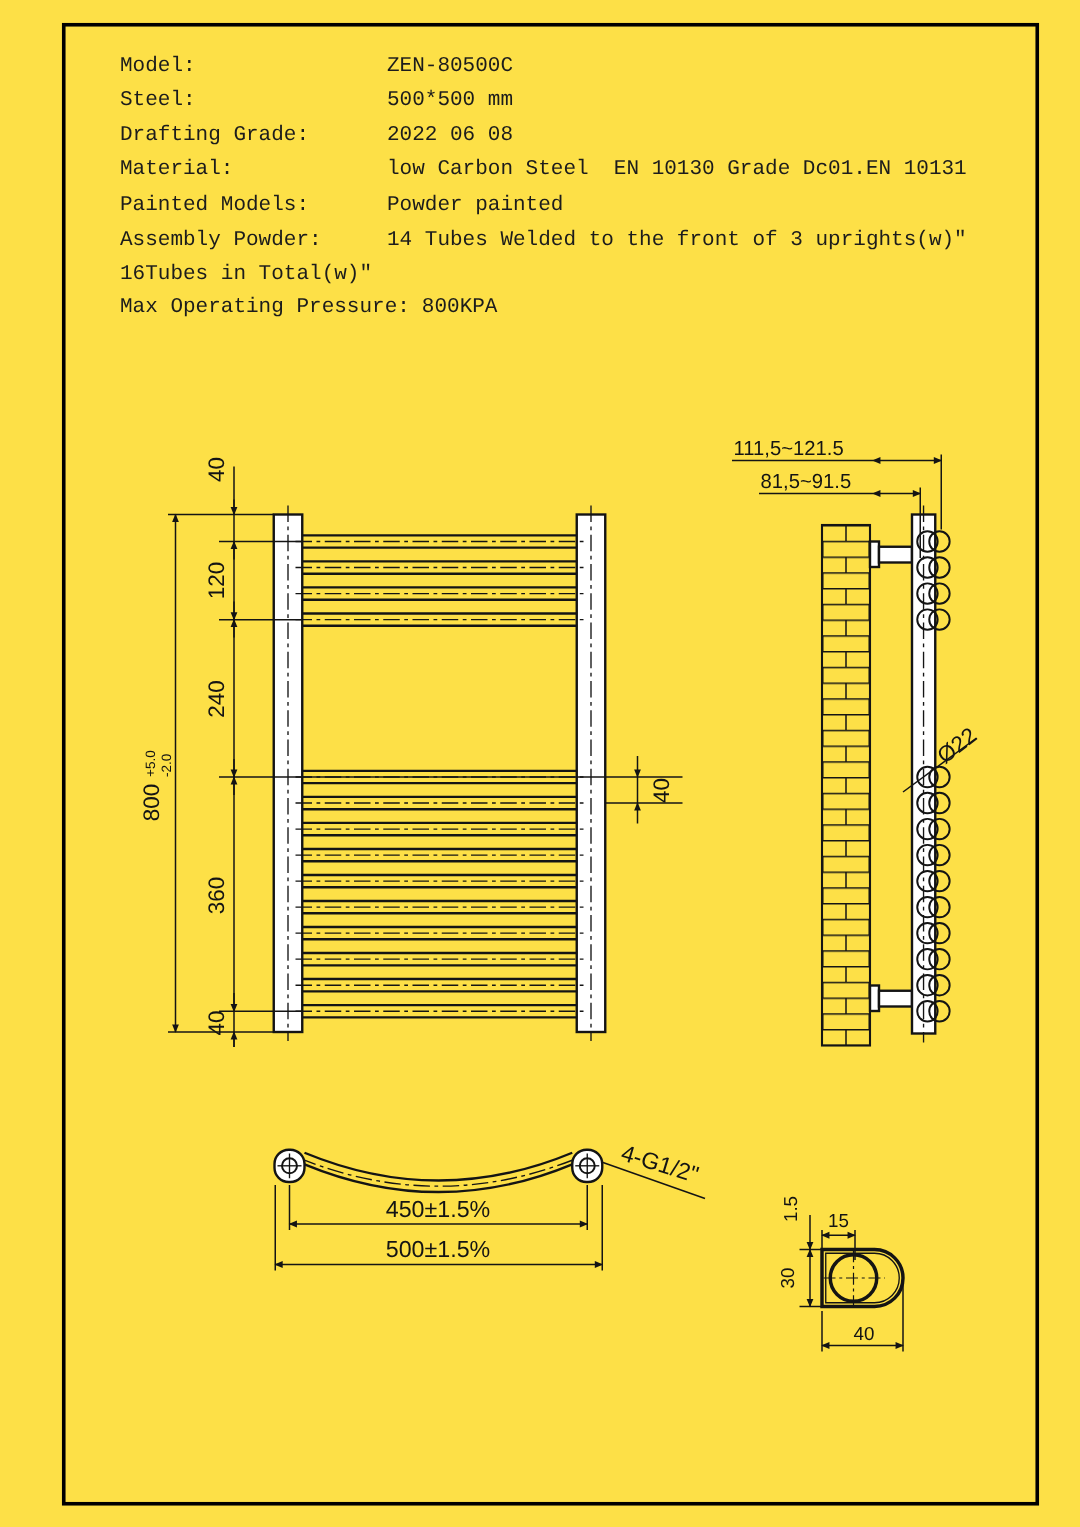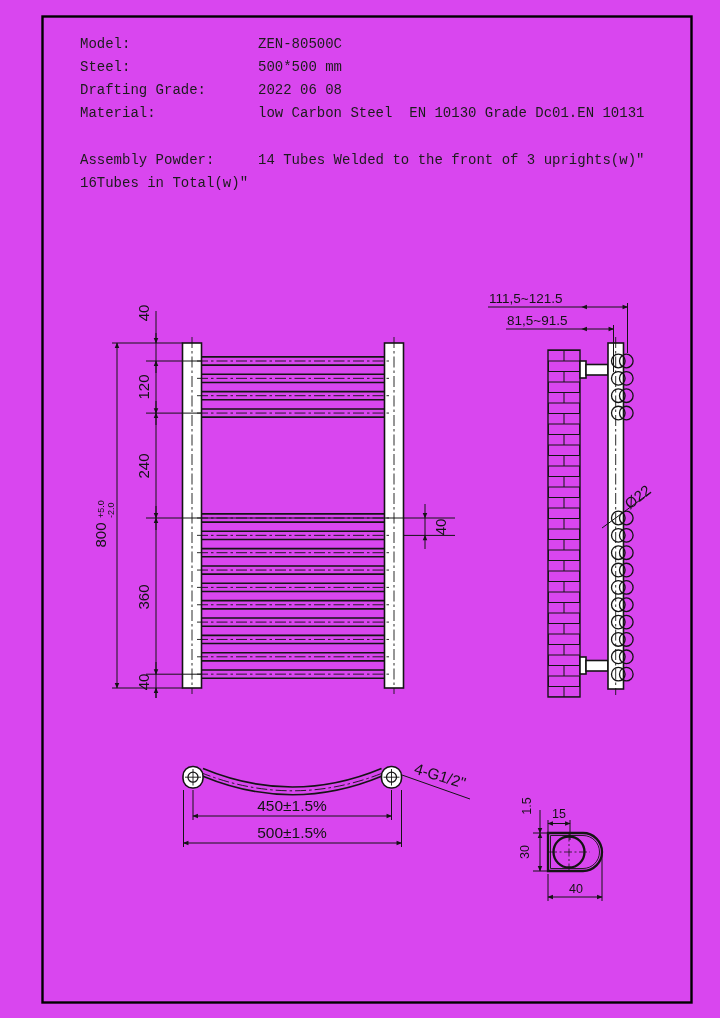--- a/index.html
+++ b/index.html
@@ -1,16 +1,16 @@
 <!DOCTYPE html>
 <html><head>
 <meta charset="utf-8">
 <style>
   html,body{margin:0;padding:0;background:#fff;}
-  #page{position:relative;width:720px;height:1018px;background:#d946ef;overflow:hidden;
+  #page{position:relative;width:720px;height:1018px;background:#fde047;overflow:hidden;
         font-family:"Liberation Sans",sans-serif;color:#111;}
   
   .srow{position:absolute;left:80px;font-family:"Liberation Mono",monospace;
         font-size:14px;line-height:15px;color:#1c1c1c;white-space:pre;}
   .srow .lab{display:inline-block;width:178px;}
   
   svg{position:absolute;left:0;top:0;}
   .frame{fill:none;stroke:#000;stroke-width:2.4;}
   .ln{stroke:#141414;stroke-width:1.6;fill:#fff;}
   .ln2{stroke:#141414;stroke-width:2.3;fill:none;}
@@ -29,22 +29,24 @@
 </style>
 </head>
 <body>
 
 <div id="page">
 
   <div class="srow" style="top:37px"><span class="lab">Model:</span><span>ZEN-80500C</span></div>
   <div class="srow" style="top:60px"><span class="lab">Steel:</span><span>500*500 mm</span></div>
   <div class="srow" style="top:83px"><span class="lab">Drafting Grade:</span><span>2022 06 08</span></div>
   <div class="srow" style="top:106px"><span class="lab">Material:</span><span>low Carbon Steel  EN 10130 Grade Dc01.EN 10131</span></div>
+  <div class="srow" style="top:130px"><span class="lab">Painted Models:</span><span>Powder painted</span></div>
   <div class="srow" style="top:153px"><span class="lab">Assembly Powder:</span><span>14 Tubes Welded to the front of 3 uprights(w)"</span></div>
   <div class="srow" style="top:176px"><span>16Tubes in Total(w)"</span></div>
+  <div class="srow" style="top:198px"><span>Max Operating Pressure:</span><span style="margin-left:8px">800KPA</span></div>
 
   <svg width="720" height="1018" viewBox="0 0 720 1018">
     <defs>
       <marker id="ar" viewBox="0 0 10 10" refX="9" refY="5" markerWidth="10" markerHeight="5.5" orient="auto-start-reverse">
         <path d="M0,0.9 L10,5 L0,9.1 Z" fill="#141414"></path>
       </marker>
       <pattern id="brick" x="548" y="350" width="32" height="21" patternUnits="userSpaceOnUse">
         <path d="M0,0.5 H32 M0,11 H32 M16,0.5 V11 M0.5,11 V21 M31.5,11 V21" stroke="#141414" stroke-width="1" fill="none"></path>
       </pattern>
     </defs>

